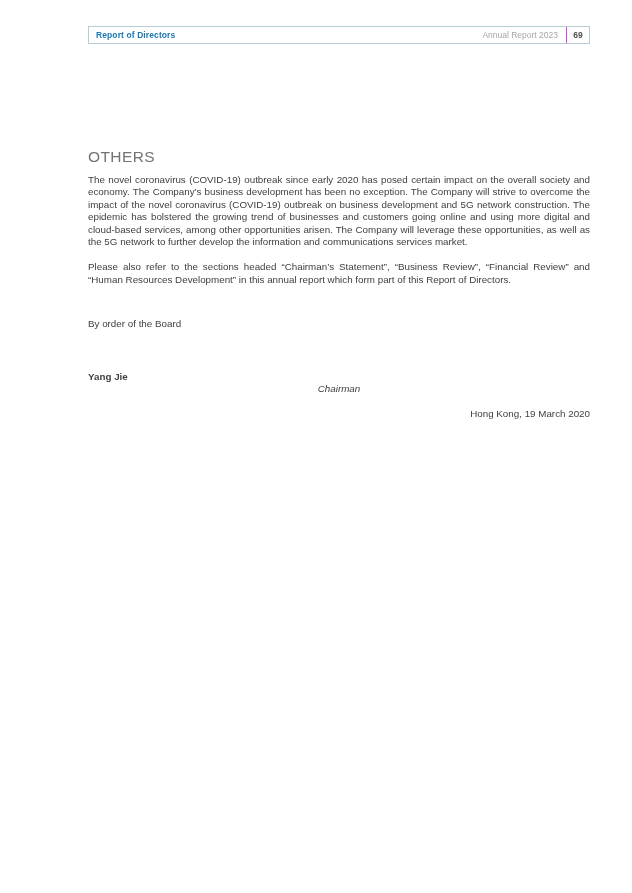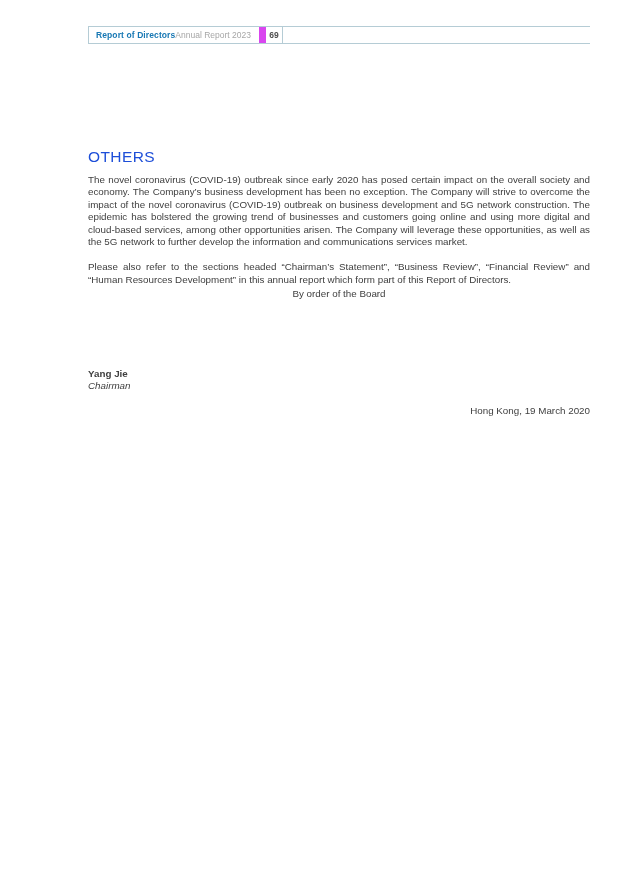--- a/index.html
+++ b/index.html
@@ -19,77 +19,78 @@
   
   .doc-header {
     margin: 26px 0 12px 88px;
     width: 502px;
     height: 18px;
     border-top: 1px solid #b5ccd5;
     border-bottom: 1px solid #b5ccd5;
     border-left: 1px solid #b5ccd5;
     display: flex;
     align-items: center;
+    justify-content: space-between;
     font-size: 8.5px;
   }
   .hdr-section {
     color: #1878b4;
     font-weight: bold;
     padding-left: 7px;
     letter-spacing: 0.1px;
   }
   .hdr-right {
     display: flex;
     align-items: center;
     height: 100%;
   }
   .hdr-report {
     color: #a6a6a6;
     padding-right: 8px;
   }
   .hdr-pagenum {
-    border-left: 7px solid #d946ef;
+    border-left: 1px solid #d946ef;
     border-right: 1px solid #b5ccd5;
     height: 100%;
     min-width: 24px;
     display: flex;
     align-items: center;
     justify-content: center;
     font-weight: bold;
     color: #4d4d4d;
   }
   
   .doc-body {
     margin: 0 42px 0 88px;
     width: 502px;
     color: #404040;
   }
   .section-heading {
     margin-top: 104px;
     font-size: 15.5px;
     font-weight: 400;
     letter-spacing: 0.4px;
-    color: #1d4ed8;
+    color: #737373;
   }
   .doc-body p {
     font-size: 9.8px;
     line-height: 12.4px;
     margin-top: 13px;
     text-align: justify;
     color: #404040;
   }
   p.lead { margin-top: 8px; }
-  p.closing { text-align: center; margin-top: 2px; }
+  p.closing { text-align: left; margin-top: 32px; }
   .signature {
-    margin-top: 67px;
+    margin-top: 40px;
     font-size: 9.8px;
     line-height: 12.4px;
   }
   .sig-name { font-weight: bold; }
-  .sig-title { font-style: italic; }
+  .sig-title { font-style: italic; text-align: center; }
   p.date-line { margin-top: 13px; text-align: right; }
 </style>
 </head>
 <body>
 
 <div class="page">
 
   <header class="doc-header">
     <span class="hdr-section">Report of Directors</span>
     <span class="hdr-right">

